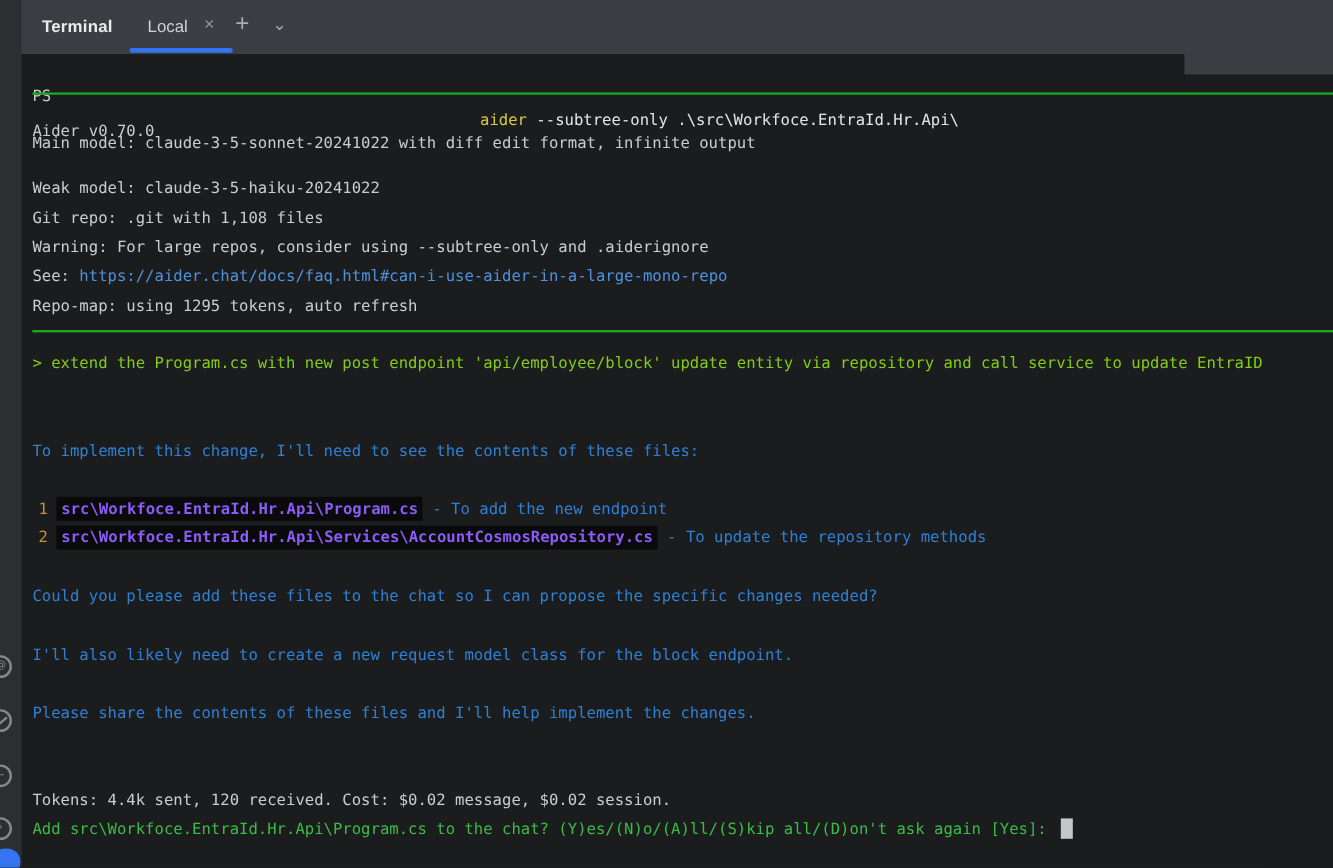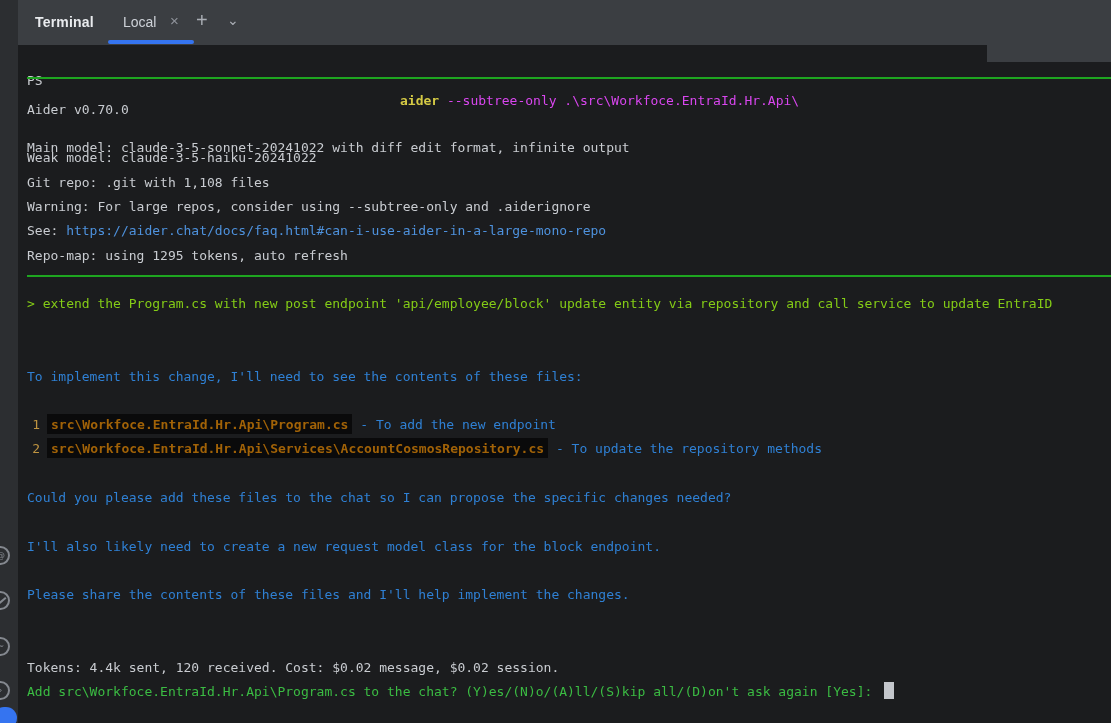--- a/index.html
+++ b/index.html
@@ -31,25 +31,25 @@
     transform:rotate(-40deg);}
   .s-pill{position:absolute;left:-7px;top:707px;width:24px;height:22px;background:#3574f0;border-radius:11px;}
 
   
   .term{position:absolute;left:0;top:45px;width:987px;height:678px;background:#1b1c1e;}
   .tl{position:absolute;left:27px;font-size:13px;line-height:20px;white-space:pre;color:#c9ccd1;}
   .hr{position:absolute;left:27px;width:1084px;height:2px;background:#1ea620;}
   .green{color:#84cc16;}
   .green2{color:#3bbc43;}
   .blue{color:#2f80d4;}
-  .yellow{color:#d5ca45;font-weight:bold;}
-  .gray{color:#d946ef;}
+  .yellow{color:#d5ca45;font-weight:normal;}
+  .gray{color:#e5e5e5;}
   .link{color:#4e92de;cursor:pointer;}
   .num{color:#bf9441;display:inline-block;width:13px;text-align:right;margin-right:7px;}
-  .filebox{background:#0a0a0b;color:#a16207;font-weight:bold;padding:3px 4px 2px 4px;}
+  .filebox{background:#0a0a0b;color:#8b5cf6;font-weight:bold;padding:3px 4px 2px 4px;}
   .cursor{display:inline-block;width:10px;height:17px;background:#c3c6cb;
     vertical-align:text-bottom;margin-left:12px;}
   .abs{position:absolute;}
 </style>
 </head>
 <body>
 
 <div class="page">
 
   <div class="header">
@@ -64,21 +64,21 @@
   <div class="term">
 
     <div class="tl" style="top:6px;">
       <span class="abs" style="left:0;">PS</span>
       <span class="abs" style="left:373px;"><span class="yellow">aider</span><span class="gray"> --subtree-only .\src\Workfoce.EntraId.Hr.Api\</span></span>
     </div>
 
     <div class="hr" style="top:32px;"></div>
 
     <div class="tl" style="top:55px;">Aider v0.70.0</div>
-    <div class="tl" style="top:93px;text-align:right;">Main model: claude-3-5-sonnet-20241022 with diff edit format, infinite output</div>
+    <div class="tl" style="top:65px;text-align:right;">Main model: claude-3-5-sonnet-20241022 with diff edit format, infinite output</div>
     <div class="tl" style="top:103px;">Weak model: claude-3-5-haiku-20241022</div>
     <div class="tl" style="top:128px;">Git repo: .git with 1,108 files</div>
     <div class="tl" style="top:152px;">Warning: For large repos, consider using --subtree-only and .aiderignore</div>
 
     <div class="tl" style="top:176px;"><span>See: </span><span class="link">https://aider.chat/docs/faq.html#can-i-use-aider-in-a-large-mono-repo</span></div>
 
     <div class="tl" style="top:201px;">Repo-map: using 1295 tokens, auto refresh</div>
 
     <div class="hr" style="top:230px;"></div>
 

